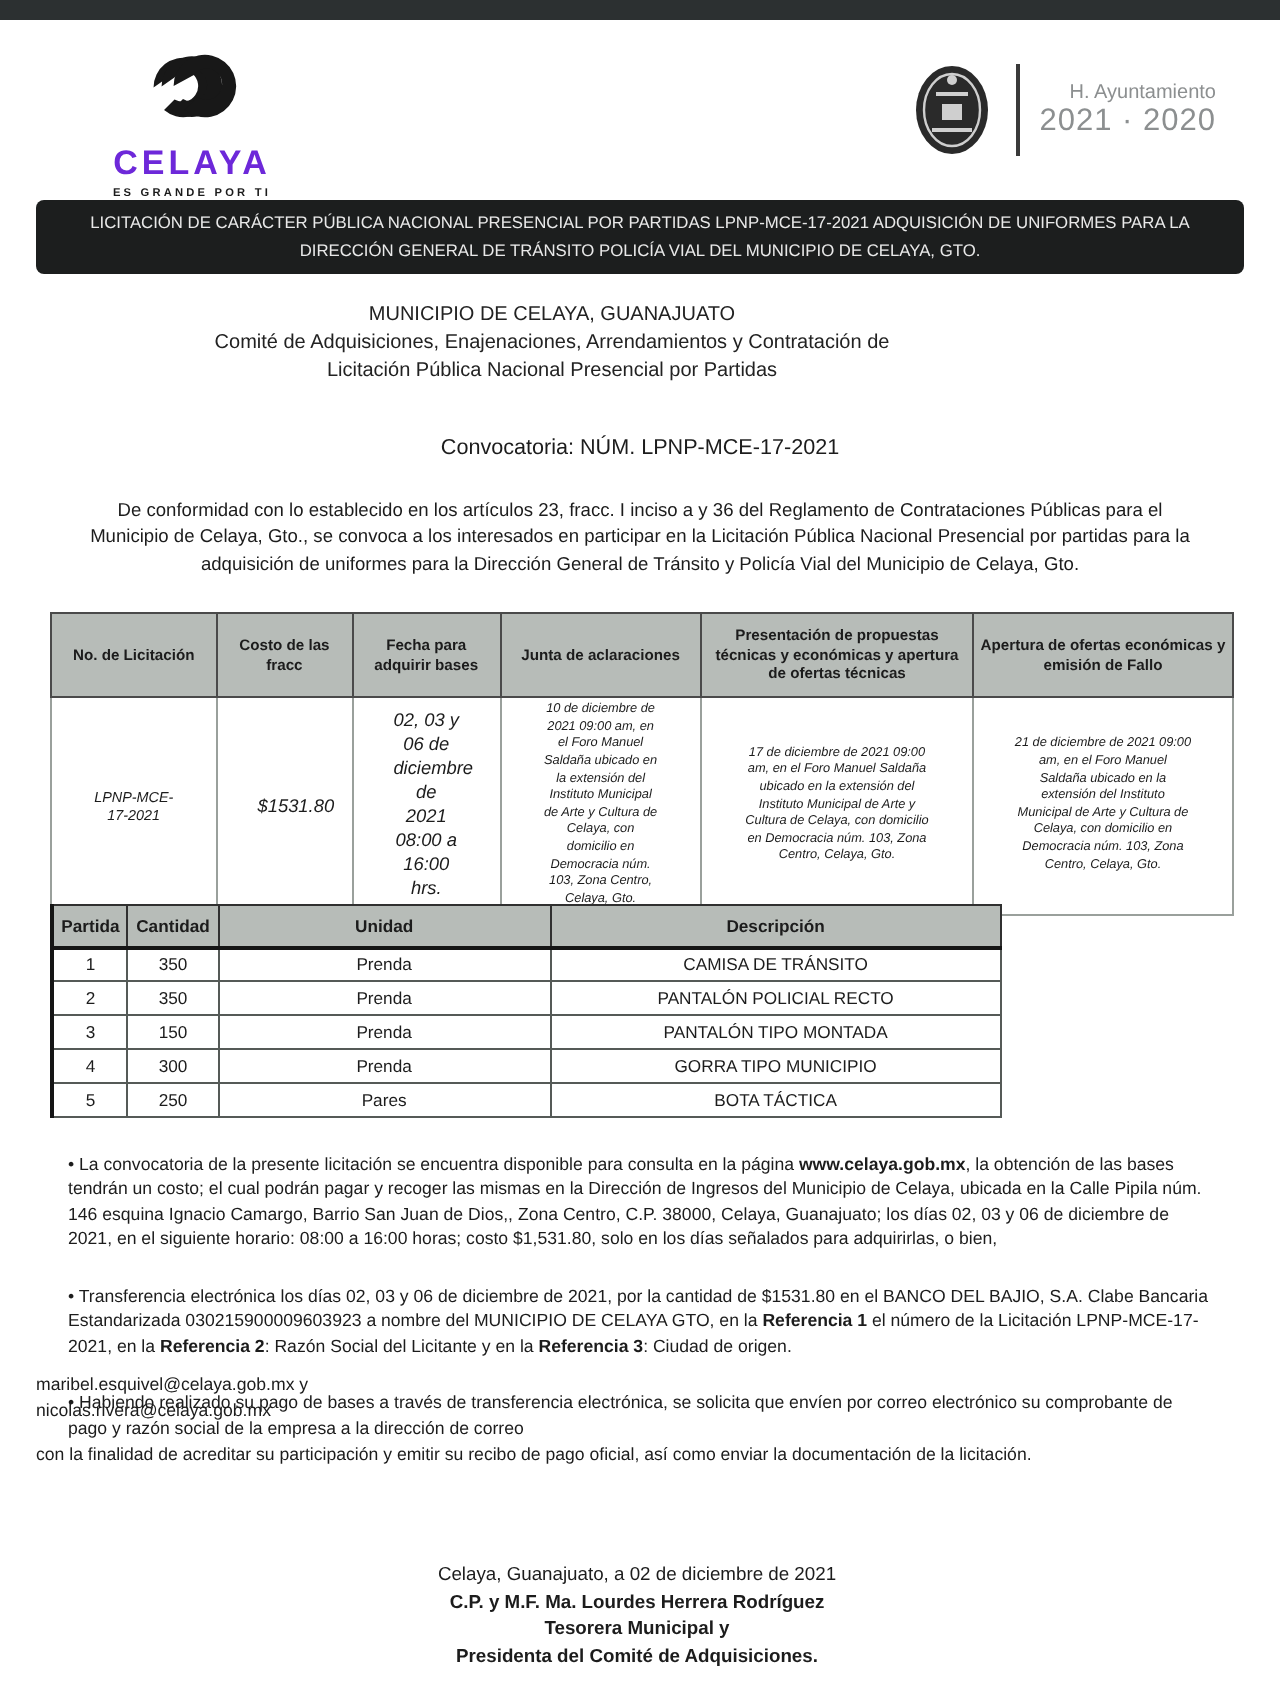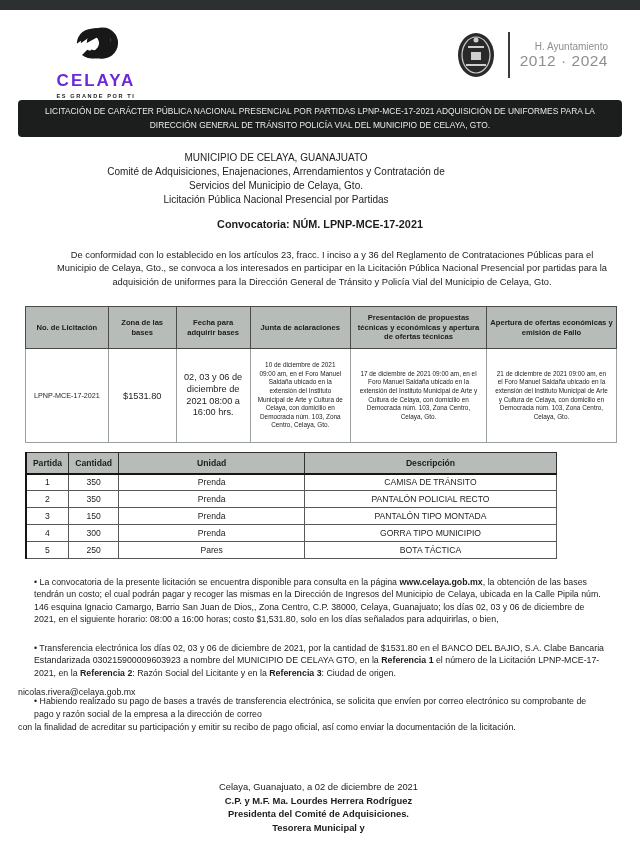--- a/index.html
+++ b/index.html
@@ -26,38 +26,38 @@
   
   .banner {
     position:absolute; top:100px; left:18px; width:604px; height:37px;
     background:#1c1e1e; border-radius:4px; color:#e9e9e9;
     display:flex; align-items:center; justify-content:center;
     text-align:center; font-size:8.4px; line-height:1.55; padding:3px 26px;
   }
 
   
   .title-block { position:absolute; top:151px; left:0; width:552px; text-align:center; font-size:10px; line-height:1.4; color:#222; }
-  .convocatoria { position:absolute; top:218px; left:0; width:640px; text-align:center; font-weight:bold; font-size:10.8px; }
-
-  .intro { position:absolute; top:249px; left:50px; width:564px; text-align:center; font-size:9.3px; line-height:1.45; }
+  .convocatoria { position:absolute; top:218px; left:0; width:640px; text-align:center; font-weight:normal; font-size:10.8px; }
+
+  .intro { position:absolute; top:249px; left:38px; width:564px; text-align:center; font-size:9.3px; line-height:1.45; }
 
   
   table { border-collapse:collapse; table-layout:fixed; }
   .t1 { position:absolute; top:306px; left:25px; width:592px; }
   .t1 th {
     background:#b7bcb8; border:1px solid #4a4a4a; font-size:7.6px; font-weight:bold;
     text-align:center; vertical-align:middle; padding:2px 3px; height:42px; line-height:1.25;
   }
-  .t1 td { border:1px solid #9aa09c; text-align:center; vertical-align:middle; padding:2px 7px; height:94px; }
+  .t1 td { border:1px solid #9aa09c; text-align:center; vertical-align:middle; padding:2px 20px; height:94px;font-style:italic; }
   .t1 .c-lic { font-size:7.2px; }
   .t1 .c-cost { font-size:9.2px; }
   .t1 .c-date { font-size:9.2px; line-height:1.3; }
   .t1 .c-loc  { font-size:6.4px; line-height:1.35; }
 
-  .t2 { position:absolute; top:452px; left:25px; width:532px; }
+  .t2 { position:absolute; top:452px; left:25px; width:476px; }
   .t2 th {
     background:#b7bcb8; border:1px solid #303030; border-bottom:2px solid #151515;
     font-size:8.6px; font-weight:bold; text-align:center; padding:3px 2px; height:21px;
   }
   .t2 td { border:1px solid #555a57; border-left:1px solid #444; text-align:center; font-size:8.6px; padding:1px 2px; height:17px; }
   .t2 tr td:first-child, .t2 tr th:first-child { border-left:2px solid #151515; }
 
   
   .notes { position:absolute; top:560px; left:18px; width:604px; font-size:8.8px; line-height:1.42; }
   .notes p { margin:16px; }
@@ -92,50 +92,49 @@
         <ellipse cx="22" cy="27" rx="18" ry="22" fill="#2a2a2a"></ellipse>
         <ellipse cx="22" cy="27" rx="14" ry="18" fill="none" stroke="#cfcfcf" stroke-width="1.2"></ellipse>
         <rect x="14" y="18" width="16" height="2" fill="#cfcfcf"></rect>
         <rect x="17" y="24" width="10" height="8" fill="#cfcfcf"></rect>
         <circle cx="22" cy="12" r="2.5" fill="#cfcfcf"></circle>
         <rect x="12" y="36" width="20" height="2" fill="#cfcfcf"></rect>
       </svg>
       <div class="seal-divider"></div>
       <div class="seal-text">
         <div class="l1">H. Ayuntamiento</div>
-        <div class="l2">2012 · 2024</div>
+        <div class="l2">2021 · 2020</div>
       </div>
     </div>
   </div>
 
   <div class="banner">LICITACIÓN DE CARÁCTER PÚBLICA NACIONAL PRESENCIAL POR PARTIDAS LPNP-MCE-17-2021 ADQUISICIÓN DE UNIFORMES PARA LA DIRECCIÓN GENERAL DE TRÁNSITO POLICÍA VIAL DEL MUNICIPIO DE CELAYA, GTO.</div>
 
   <div class="title-block">
     <div>MUNICIPIO DE CELAYA, GUANAJUATO</div>
     <div>Comité de Adquisiciones, Enajenaciones, Arrendamientos y Contratación de</div>
-    <div>Servicios del Municipio de Celaya, Gto.</div>
     <div>Licitación Pública Nacional Presencial por Partidas</div>
   </div>
   <div class="convocatoria">Convocatoria: NÚM. LPNP-MCE-17-2021</div>
 
   <div class="intro">De conformidad con lo establecido en los artículos 23, fracc. I inciso a y 36 del Reglamento de Contrataciones Públicas para el Municipio de Celaya, Gto., se convoca a los interesados en participar en la Licitación Pública Nacional Presencial por partidas para la adquisición de uniformes para la Dirección General de Tránsito y Policía Vial del Municipio de Celaya, Gto.</div>
 
   <table class="t1">
     <colgroup>
       <col style="width:14%">
         <col style="width:11.5%">
         <col style="width:12.5%">
       <col style="width:17%">
         <col style="width:23%">
         <col style="width:22%">
     </colgroup>
     <thead>
       <tr>
         <th>No. de Licitación</th>
-        <th>Zona de las bases</th>
+        <th>Costo de las fracc</th>
         <th>Fecha para adquirir bases</th>
         <th>Junta de aclaraciones</th>
         <th>Presentación de propuestas técnicas y económicas y apertura de ofertas técnicas</th>
         <th>Apertura de ofertas económicas y emisión de Fallo</th>
       </tr>
     </thead>
     <tbody>
       <tr>
         <td class="c-lic">LPNP-MCE-17-2021</td>
         <td class="c-cost">$1531.80</td>
@@ -196,24 +195,25 @@
     </tbody>
   </table>
 
   <div class="notes">
     <p><span>• La convocatoria de la presente licitación se encuentra disponible para consulta en la página </span><b>www.celaya.gob.mx</b><span>, la obtención de las bases tendrán un costo; el cual podrán pagar y recoger las mismas en la Dirección de Ingresos del Municipio de Celaya, ubicada en la Calle Pipila núm. 146 esquina Ignacio Camargo, Barrio San Juan de Dios,, Zona Centro, C.P. 38000, Celaya, Guanajuato; los días 02, 03 y 06 de diciembre de 2021, en el siguiente horario: 08:00 a 16:00 horas; costo $1,531.80, solo en los días señalados para adquirirlas, o bien,</span></p>
     <p><span>• Transferencia electrónica los días 02, 03 y 06 de diciembre de 2021, por la cantidad de $1531.80 en el BANCO DEL BAJIO, S.A. Clabe Bancaria Estandarizada 030215900009603923 a nombre del MUNICIPIO DE CELAYA GTO, en la </span><b>Referencia 1</b><span> el número de la Licitación LPNP-MCE-17-2021, en la </span><b>Referencia 2</b><span>: Razón Social del Licitante y en la </span><b>Referencia 3</b><span>: Ciudad de origen.</span></p>
     <p>• Habiendo realizado su pago de bases a través de transferencia electrónica, se solicita que envíen por correo electrónico su comprobante de pago y razón social de la empresa a la dirección de correo</p>
   </div>
 
   <div class="emails">
+    <div>maribel.esquivel@celaya.gob.mx y</div>
     <div>nicolas.rivera@celaya.gob.mx</div>
   </div>
 
   <div class="closing">con la finalidad de acreditar su participación y emitir su recibo de pago oficial, así como enviar la documentación de la licitación.</div>
 
   <div class="footer">
     <div>Celaya, Guanajuato, a 02 de diciembre de 2021</div>
     <div class="bold">C.P. y M.F. Ma. Lourdes Herrera Rodríguez</div>
+    <div class="bold">Tesorera Municipal y</div>
     <div class="bold">Presidenta del Comité de Adquisiciones.</div>
-    <div class="bold">Tesorera Municipal y</div>
   </div>
 </div>
 
 </body></html>

